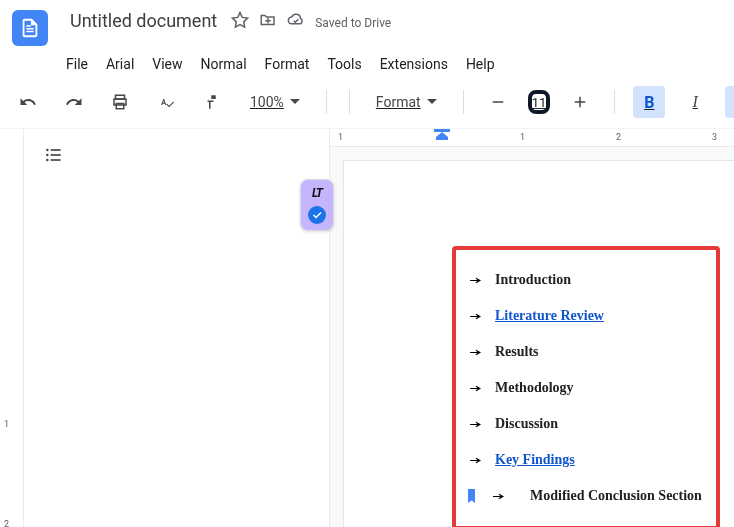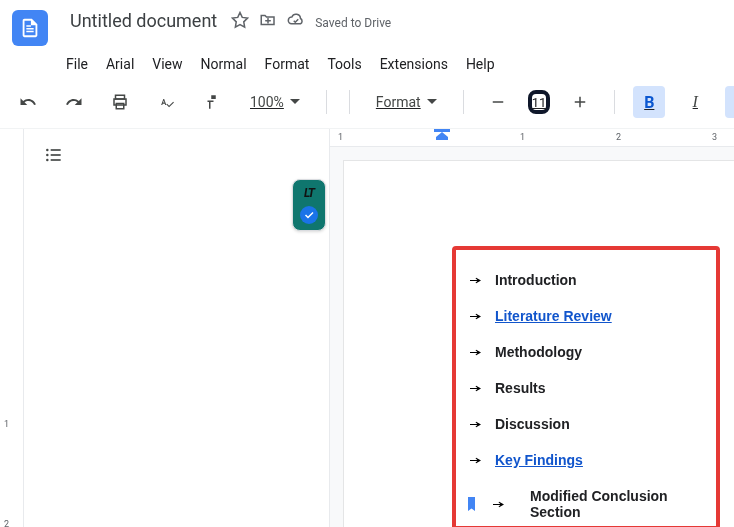--- a/index.html
+++ b/index.html
@@ -36,27 +36,27 @@
     .vruler-mark { position: absolute; left: 4px; font-size: 9px; color: #5f6368; }
     .outline-panel { width: 306px; background: #fff; padding: 12px 16px; border-right: 1px solid #e8eaed; }
     .outline-icon { color: #444746; margin-top: 4px; margin-left: 4px; }
     .outline-icon svg { width: 20px; height: 20px; }
     .doc-area { flex: 1; background: #f8f9fa; position: relative; }
     .hruler { height: 18px; background: #fff; border-bottom: 1px solid #e8eaed; position: relative; font-size: 9px; color: #5f6368; }
     .hruler-mark { position: absolute; top: 3px; }
     .hruler-indent { position: absolute; top: 0; }
     .page { position: absolute; left: 14px; top: 32px; width: 390px; height: 500px; background: #fff; box-shadow: 0 0 0 1px rgba(0,0,0,0.08); }
     
-    .floating-badge { position: absolute; top: 50px; left: 292px; width: 34px; background: #0f766e; border: 1px solid #dadce0; border-radius: 8px; box-shadow: 0 1px 3px rgba(0,0,0,0.15); padding: 6px 0; display: flex; flex-direction: column; align-items: center; gap: 6px; z-index: 10; justify-content: flex-end; }
+    .floating-badge { position: absolute; top: 50px; left: 300px; width: 34px; background: #c4b5fd; border: 1px solid #dadce0; border-radius: 8px; box-shadow: 0 1px 3px rgba(0,0,0,0.15); padding: 6px 0; display: flex; flex-direction: column; align-items: center; gap: 6px; z-index: 10; justify-content: flex-end; }
     .lt-icon { font-size: 12px; font-weight: bold; font-style: italic; color: #111; letter-spacing: -1px; }
     .check-circle { width: 18px; height: 18px; background: #1a73e8; border-radius: 50%; display: flex; align-items: center; justify-content: center; color: #fff; }
     .check-circle svg { width: 12px; height: 12px; }
     
     .highlight-box { position: absolute; left: 108px; top: 85px; width: 268px; height: 284px; border: 4px solid #e53935; border-radius: 4px; padding: 12px 10px; }
-    .list-item { display: flex; align-items: center; gap: 14px; font-size: 14px; font-family: Liberation Sans, sans-serif; font-weight: bold; padding: 10px 0 10px 4px; }
+    .list-item { display: flex; align-items: center; gap: 14px; font-size: 14px; font-family: Liberation Serif, serif; font-weight: bold; padding: 10px 0 10px 4px; }
     .list-bullet { color: #000; flex-shrink: 0; }
     .list-bullet svg { width: 11px; height: 11px; display: block; }
     .bookmark { color: #4285f4; flex-shrink: 0; margin-right: -2px; }
     .bookmark svg { width: 11px; height: 14px; display: block; }
     .link-text { color: #1155cc; text-decoration: underline; }
     
     .chev svg { width: 10px; height: 10px; }
   </style>
 </head>
 <body>
@@ -228,29 +228,29 @@
               </svg>
             </span>
             <span class="link-text">Literature Review</span>
           </div>
           <div class="list-item">
             <span class="list-bullet">
               <svg viewBox="0 0 24 12" fill="currentColor">
                 <path d="M0 5h16l-4-4 1.5-1L24 6l-10.5 6L12 11l4-4H0z"></path>
               </svg>
             </span>
+            <span>Results</span>
+          </div>
+          <div class="list-item">
+            <span class="list-bullet">
+              <svg viewBox="0 0 24 12" fill="currentColor">
+                <path d="M0 5h16l-4-4 1.5-1L24 6l-10.5 6L12 11l4-4H0z"></path>
+              </svg>
+            </span>
             <span>Methodology</span>
-          </div>
-          <div class="list-item">
-            <span class="list-bullet">
-              <svg viewBox="0 0 24 12" fill="currentColor">
-                <path d="M0 5h16l-4-4 1.5-1L24 6l-10.5 6L12 11l4-4H0z"></path>
-              </svg>
-            </span>
-            <span>Results</span>
           </div>
           <div class="list-item">
             <span class="list-bullet">
               <svg viewBox="0 0 24 12" fill="currentColor">
                 <path d="M0 5h16l-4-4 1.5-1L24 6l-10.5 6L12 11l4-4H0z"></path>
               </svg>
             </span>
             <span>Discussion</span>
           </div>
           <div class="list-item">

